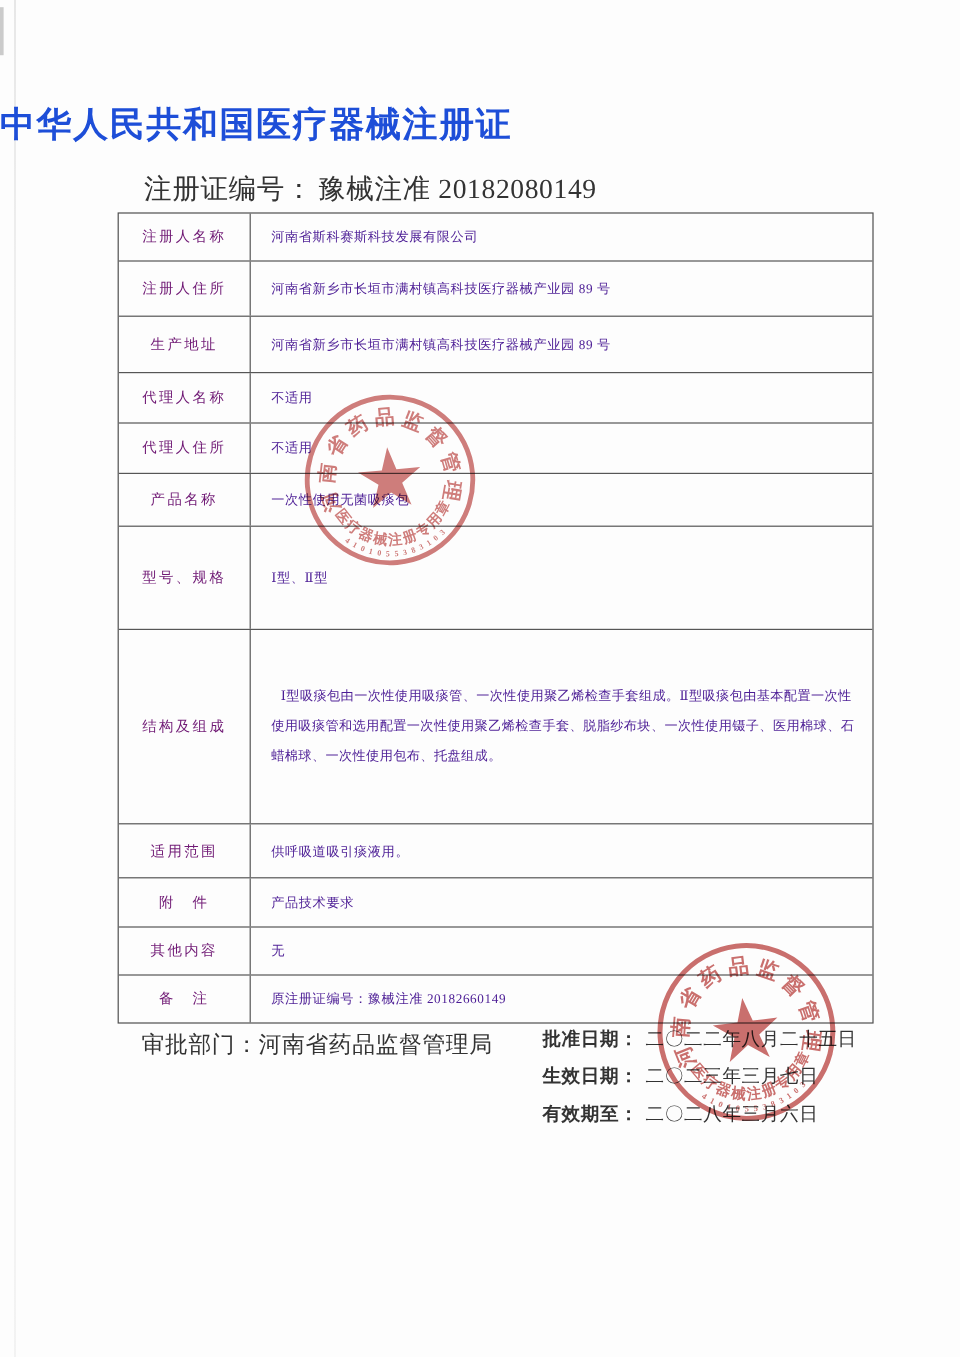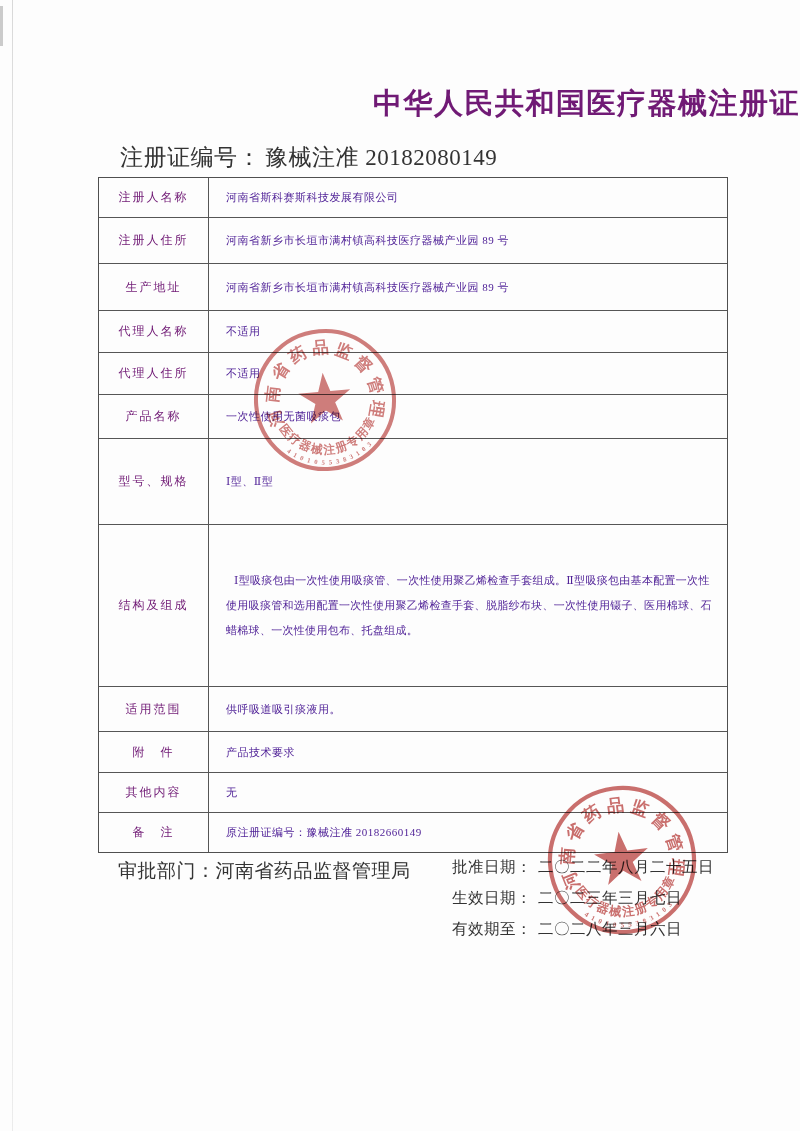--- a/index.html
+++ b/index.html
@@ -8,21 +8,21 @@
     background:#fdfdfd;
     font-family:"Liberation Serif","DejaVu Serif",serif;
     color:#2f2f2f;overflow:hidden;
   }
   .scan-edge{position:absolute;left:12px;top:0;width:1px;height:100%;
     background:linear-gradient(#bbb,#e6e6e6 40%,#ddd);opacity:.55;}
   .scan-corner{position:absolute;left:0;top:6px;width:3px;height:40px;background:#9a9a9a;opacity:.5;}
 
   .title{
     position:absolute;left:0;top:84px;width:100%;
-    text-align:right;font-size:29px;font-weight:bold;color:#701a75;
+    text-align:left;font-size:29px;font-weight:bold;color:#1d4ed8;
     letter-spacing:1.5px;
   }
   .regline{
     position:absolute;left:120px;top:142px;font-size:23px;color:#333;
     letter-spacing:.5px;
   }
   .regline .num{margin-left:4px;}
 
   .cert-table{
     position:absolute;left:98px;top:177px;width:630px;
@@ -40,21 +40,21 @@
   .tv{
     flex:1;display:flex;align-items:center;
     font-size:11px;color:#4c1d95;box-sizing:border-box;
     padding:0 10px 0 17px;letter-spacing:.5px;
   }
   .tv.para div{line-height:2.25;text-indent:8px;letter-spacing:.3px;}
 
   .footer-dept{position:absolute;left:118px;top:858px;font-size:19px;color:#333;letter-spacing:.5px;}
   .dates{position:absolute;left:452px;top:856px;font-size:15.5px;color:#333;}
   .dates .drow{height:31px;line-height:22px;letter-spacing:.5px;}
-  .dlabel{margin-right:6px;}
+  .dlabel{margin-right:6px;font-weight:bold;}
 
   .seal{position:absolute;pointer-events:none;mix-blend-mode:multiply;}
   .seal svg{display:block;}
   #seal-top{left:253px;top:328px;width:144px;height:144px;opacity:.74;}
   #seal-bottom{left:547px;top:785px;width:150px;height:150px;opacity:.82;}
 </style>
 </head>
 <body>
 
 <div class="scan-edge"></div>

